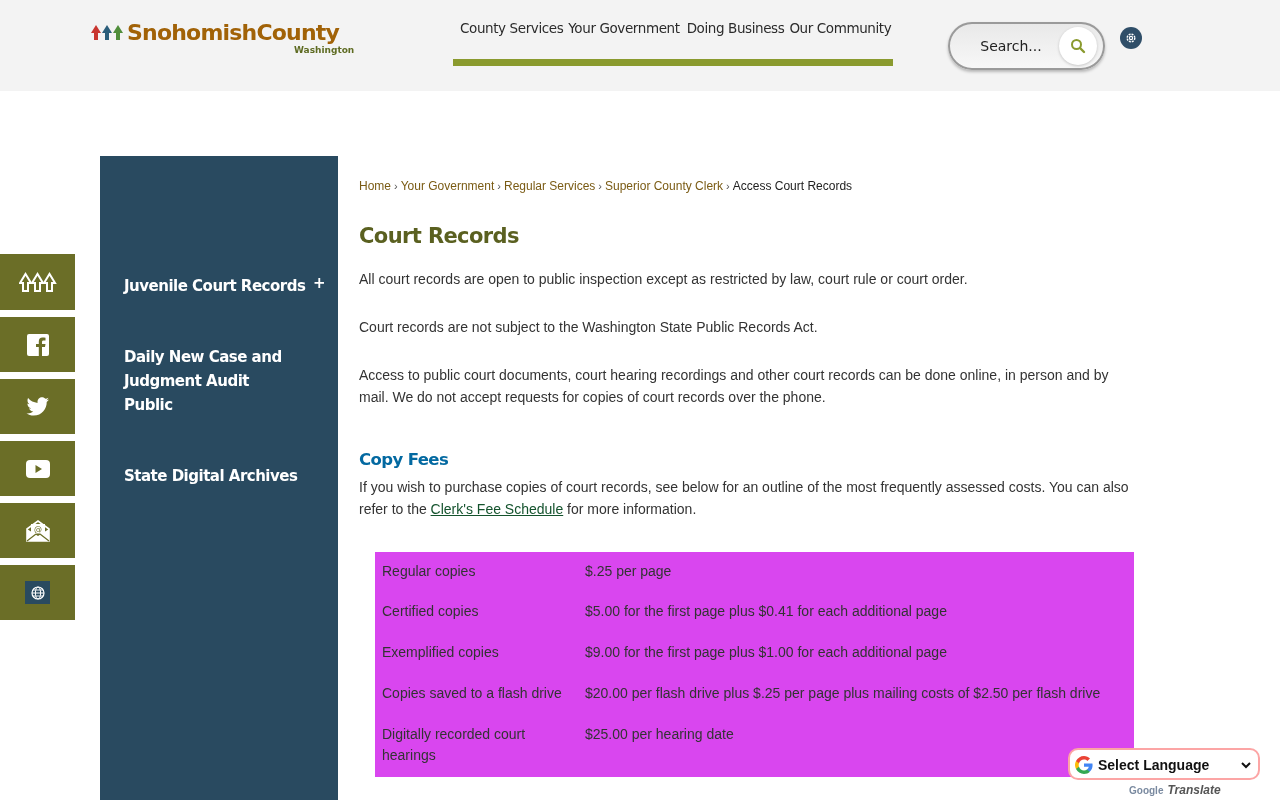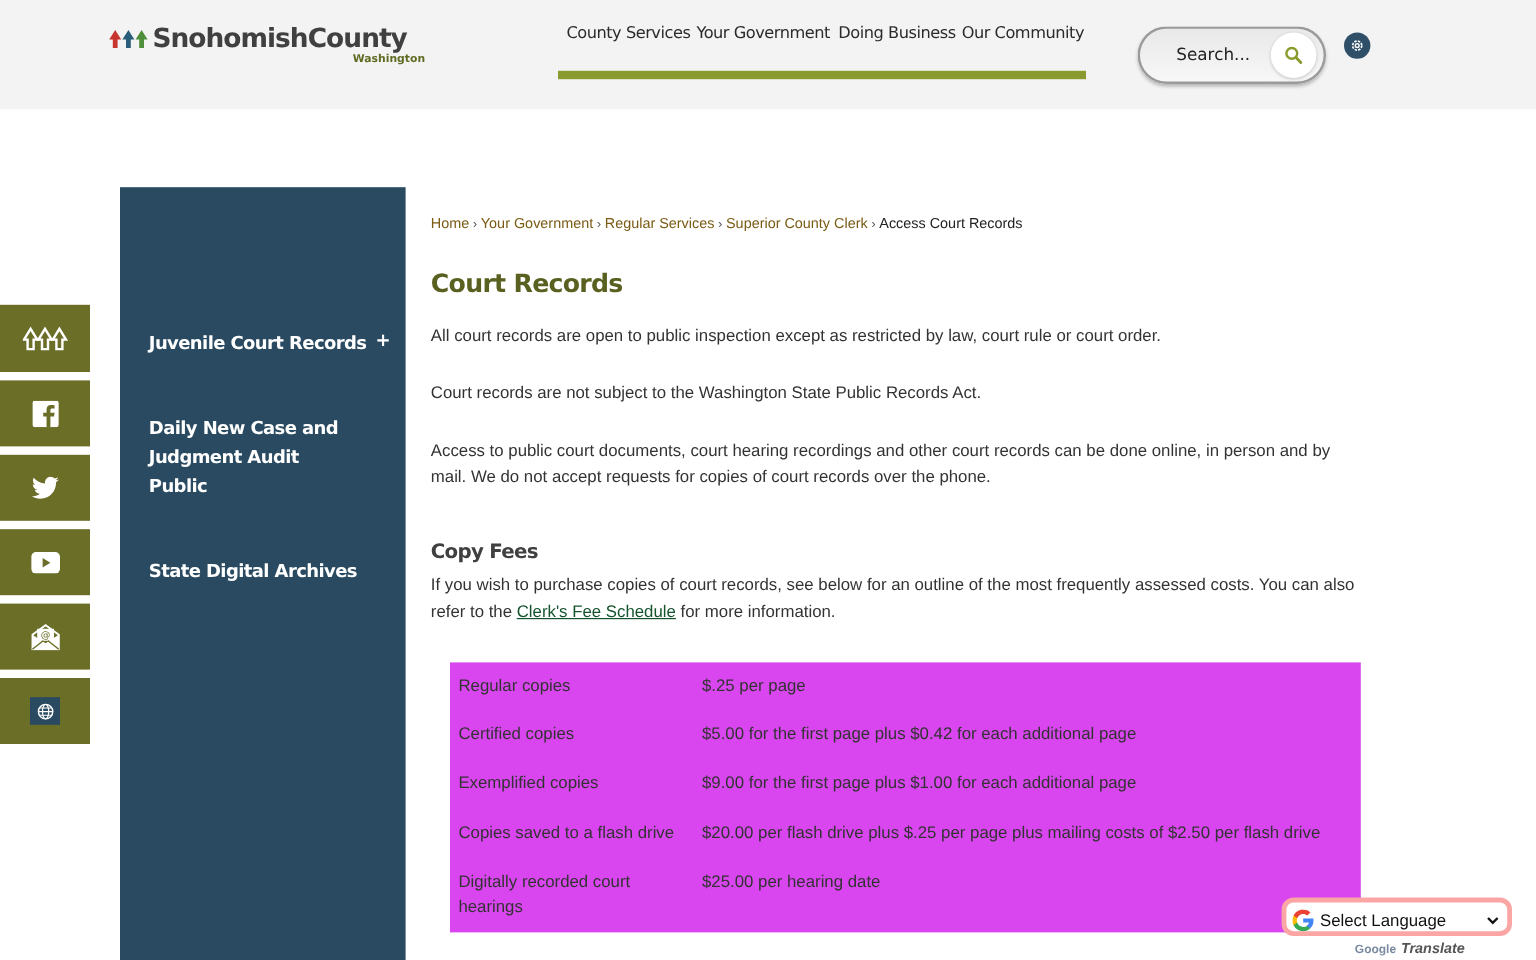--- a/index.html
+++ b/index.html
@@ -2,24 +2,24 @@
 <html><head>
 <meta charset="utf-8">
 <style>
   * { box-sizing: border-box; margin: 0; padding: 0; }
   html, body { width: 1280px; height: 800px; overflow: hidden; background: #ffffff; font-family: "Liberation Sans", sans-serif; color: #333; }
 
   
   .header { position: absolute; left: 0; top: 0; width: 1280px; height: 91px; background: #f3f3f3; }
   .logo { position: absolute; left: 90px; top: 20px; width: 270px; height: 40px; }
   .logo-trees { position: absolute; left: 0; top: 3px; width: 34px; height: 18px; }
-  .logo-title { position: absolute; left: 37px; top: 0; font-family: "DejaVu Sans", sans-serif; font-weight: bold; font-size: 22px; letter-spacing: -0.8px; color: #404040; white-space: nowrap; }
+  .logo-title { position: absolute; left: 37px; top: 0; font-family: "DejaVu Sans", sans-serif; font-weight: bold; font-size: 22px; letter-spacing: -0.8px; color: #a16207; white-space: nowrap; }
   .logo-sub { position: absolute; left: 204px; top: 25px; font-family: "DejaVu Sans", sans-serif; font-weight: bold; font-size: 9px; color: #5e6b22; }
 
-  .mainnav { position: absolute; left: 453px; top: 20px; width: 440px; height: 46px; margin-left: 12px; }
+  .mainnav { position: absolute; left: 453px; top: 20px; width: 440px; height: 46px; }
   .mainnav ul { list-style: none; display: flex; gap: 0; position: absolute; left: 7px; top: 0; }
   .mainnav li { font-family: "DejaVu Sans", sans-serif; font-size: 13.5px; color: #2b2b2b; white-space: nowrap; letter-spacing: -0.4px; margin-right: 5px; }
   .mainnav .bar { position: absolute; left: 0; top: 39px; width: 440px; height: 7px; background: #8a9a2e; }
 
   .search { position: absolute; left: 948px; top: 22px; width: 157px; height: 48px; border-radius: 24px; background: linear-gradient(#e8e8e8, #f8f8f8); box-shadow: inset 0 0 0 2px #9a9a9a, 0 2px 3px rgba(0,0,0,0.25); }
   .search-input { position: absolute; left: 18px; top: 14px; width: 90px; height: 20px; border: none; background: transparent; font-family: "DejaVu Sans", sans-serif; font-size: 14px; color: #222; outline: none; text-align: center; }
   .search-input::placeholder { color: #222; }
   .search-btn { position: absolute; left: 111px; top: 5px; width: 38px; height: 38px; border-radius: 50%; background: #ffffff; box-shadow: 0 1px 3px rgba(0,0,0,0.2); display: flex; align-items: center; justify-content: center; cursor: pointer; }
   .gear { position: absolute; left: 1120px; top: 27px; width: 22px; height: 22px; border-radius: 50%; background: #2f4e68; display: flex; align-items: center; justify-content: center; }
 
@@ -33,30 +33,30 @@
   .side-item { position: absolute; left: 24px; width: 200px; font-family: "DejaVu Sans", sans-serif; font-weight: bold; font-size: 15px; line-height: 24px; color: #ffffff; letter-spacing: -0.5px; cursor: pointer; }
   .side-plus { position: absolute; left: 213px; color: #fff; font-weight: bold; font-size: 15px; cursor: pointer; font-family: "DejaVu Sans", sans-serif; }
 
   
   .content { position: absolute; left: 359px; top: 0; width: 800px; }
   .breadcrumb { position: absolute; top: 179px; left: 0; font-size: 12px; white-space: nowrap; color: #222; }
   .breadcrumb a { color: #7a5b14; text-decoration: none; }
   .breadcrumb .sep { color: #555; margin: 0 3px; font-size: 11px; }
   .page-title { position: absolute; top: 224px; left: 0; font-family: "DejaVu Sans", sans-serif; font-weight: bold; font-size: 21px; color: #5a6020; letter-spacing: -0.6px; }
   .para { position: absolute; left: 0; width: 790px; font-size: 14px; line-height: 21.5px; color: #333; }
-  .sub-title { position: absolute; top: 450px; left: 0; font-family: "DejaVu Sans", sans-serif; font-weight: bold; font-size: 16.5px; color: #404040; letter-spacing: -0.6px; }
+  .sub-title { position: absolute; top: 450px; left: 0; font-family: "DejaVu Sans", sans-serif; font-weight: bold; font-size: 16.5px; color: #0369a1; letter-spacing: -0.6px; }
   .para a { color: #14532d; text-decoration: underline; }
 
   .fees { position: absolute; left: 16px; top: 552px; width: 759px; height: 225px; background: #d946ef; }
   .fee-row { position: absolute; left: 7px; width: 745px; font-size: 14px; line-height: 21px; color: #333; }
   .fee-label { position: absolute; left: 0; width: 200px; }
   .fee-value { position: absolute; left: 203px; width: 545px; white-space: nowrap; }
 
   
-  .translate { position: absolute; left: 1068px; top: 748px; width: 192px; height: 32px; border: 4px solid #fca5a5; border-radius: 10px; background: #ffffff; display: flex; align-items: center; cursor: pointer; }
+  .translate { position: absolute; left: 1068px; top: 748px; width: 192px; height: 32px; border: 2px solid #fca5a5; border-radius: 10px; background: #ffffff; display: flex; align-items: center; cursor: pointer; font-weight: bold; }
   .translate-label { position: absolute; left: 28px; top: 7px; font-size: 14px; color: #111; }
   .translate-caret { position: absolute; right: 6px; top: 9px; }
   .powered { position: absolute; left: 1129px; top: 783px; font-size: 12px; white-space: nowrap; }
   .powered .g { font-size: 10px; font-weight: bold; color: #7a8aa0; margin-right: 4px; }
   .powered .t { color: #555; font-weight: bold; font-style: italic; }
 </style>
 </head>
 <body>
 
 <div class="header">
@@ -166,21 +166,21 @@
   <h2 class="sub-title">Copy Fees</h2>
   <p class="para" style="top:477px; width:800px;"><span>If you wish to purchase copies of court records, see below for an outline of the most frequently assessed costs. You can also refer to the </span><a>Clerk's Fee Schedule</a><span> for more information.</span></p>
 
   <div class="fees">
     <div class="fee-row" style="top:9px">
       <span class="fee-label">Regular copies</span>
       <span class="fee-value">$.25 per page</span>
     </div>
     <div class="fee-row" style="top:49px">
       <span class="fee-label">Certified copies</span>
-      <span class="fee-value">$5.00 for the first page plus $0.42 for each additional page</span>
+      <span class="fee-value">$5.00 for the first page plus $0.41 for each additional page</span>
     </div>
     <div class="fee-row" style="top:90px">
       <span class="fee-label">Exemplified copies</span>
       <span class="fee-value">$9.00 for the first page plus $1.00 for each additional page</span>
     </div>
     <div class="fee-row" style="top:131px">
       <span class="fee-label">Copies saved to a flash drive</span>
       <span class="fee-value">$20.00 per flash drive plus $.25 per page plus mailing costs of $2.50 per flash drive</span>
     </div>
     <div class="fee-row" style="top:172px">

